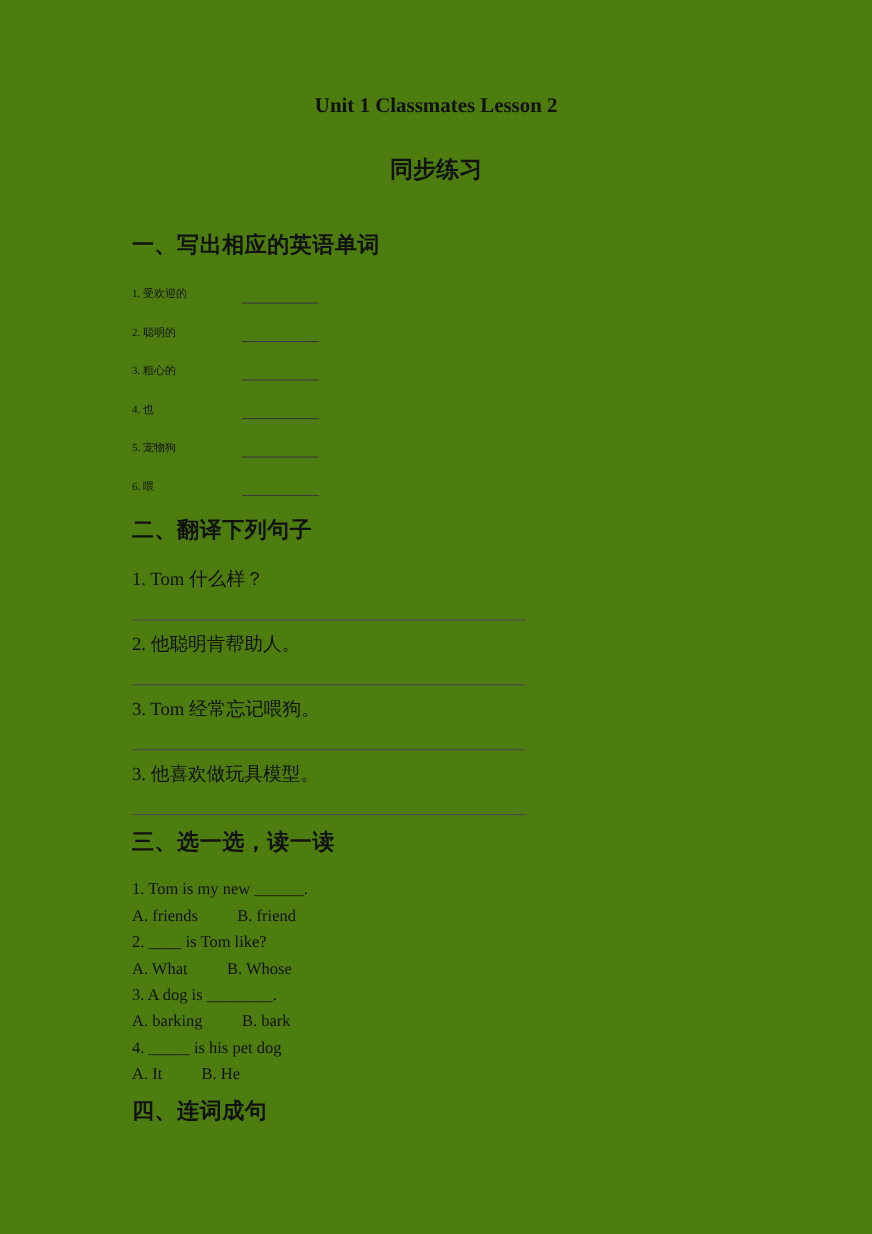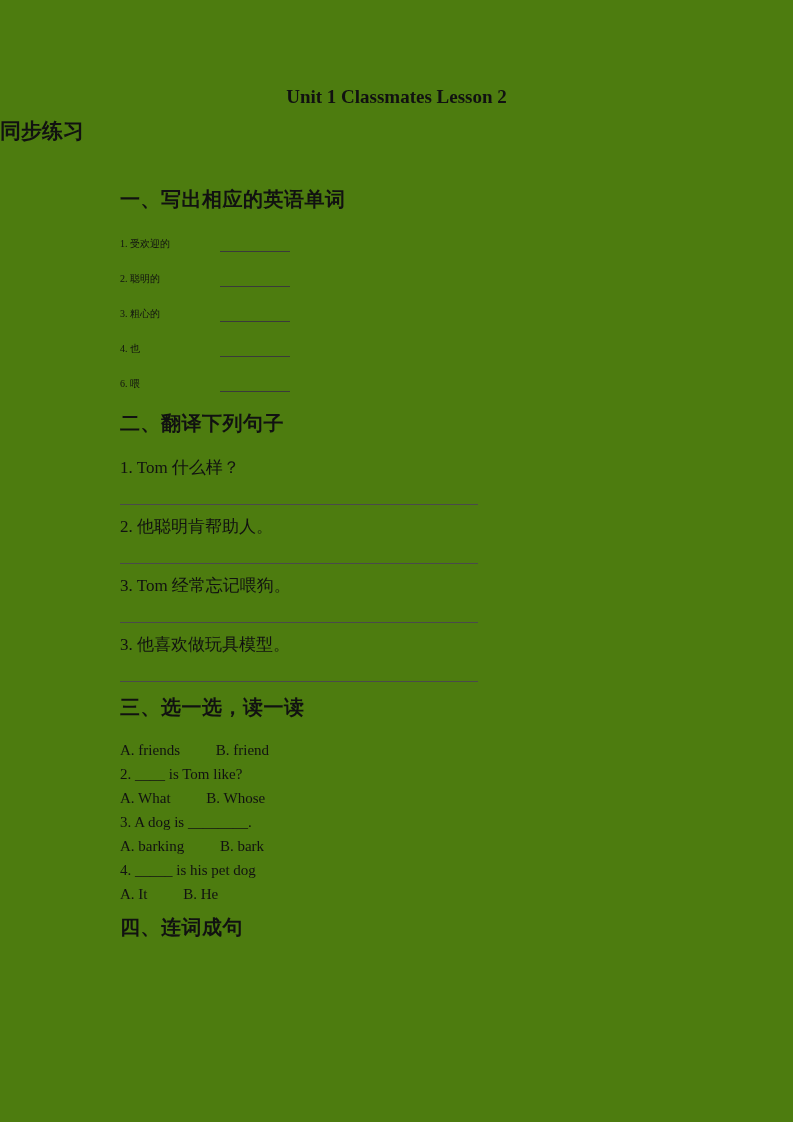--- a/index.html
+++ b/index.html
@@ -20,25 +20,26 @@
   }
   .doc-title {
     text-align: center;
     font-family: "Liberation Serif", serif;
     font-weight: bold;
     font-size: 19px;
     line-height: 26px;
     color: #111111;
   }
   .doc-subtitle {
+    text-align: center;
     font-family: "Liberation Sans", sans-serif;
     font-weight: bold;
     font-size: 21px;
     line-height: 26px;
-    margin-top: 8px;
+    margin-top: 32px;
     color: #111111;
   }
   .content {
     margin-left: 120px;
     margin-right: 120px;
   }
   .section-heading {
     font-family: "Liberation Sans", sans-serif;
     font-weight: bold;
     font-size: 20px;
@@ -127,20 +128,24 @@
       </div>
       <div class="vocab-row">
         <span class="vocab-label">3. 粗心的</span>
         <span class="blank-line"></span>
       </div>
       <div class="vocab-row">
         <span class="vocab-label">4. 也</span>
         <span class="blank-line"></span>
       </div>
       <div class="vocab-row">
+        <span class="vocab-label">5. 宠物狗</span>
+        <span class="blank-line"></span>
+      </div>
+      <div class="vocab-row">
         <span class="vocab-label">6. 喂</span>
         <span class="blank-line"></span>
       </div>
     </div>
 
     <div class="section-heading h2">二、翻译下列句子</div>
     <div class="translate-list">
       <div class="t-item">
         <div class="t-sentence">1. Tom 什么样？</div>
         <div class="answer-line"></div>
@@ -154,20 +159,21 @@
         <div class="answer-line"></div>
       </div>
       <div class="t-item">
         <div class="t-sentence">3. 他喜欢做玩具模型。</div>
         <div class="answer-line"></div>
       </div>
     </div>
 
     <div class="section-heading h3">三、选一选，读一读</div>
     <div class="choice-list">
+      <div class="choice-row">1. Tom is my new ______.</div>
       <div class="choice-row">
         <span class="option-a">A. friends</span>
         <span class="option-b">B. friend</span>
       </div>
       <div class="choice-row">2. ____ is Tom like?</div>
       <div class="choice-row">
         <span class="option-a">A. What</span>
         <span class="option-b">B. Whose</span>
       </div>
       <div class="choice-row">3. A dog is ________.</div>

